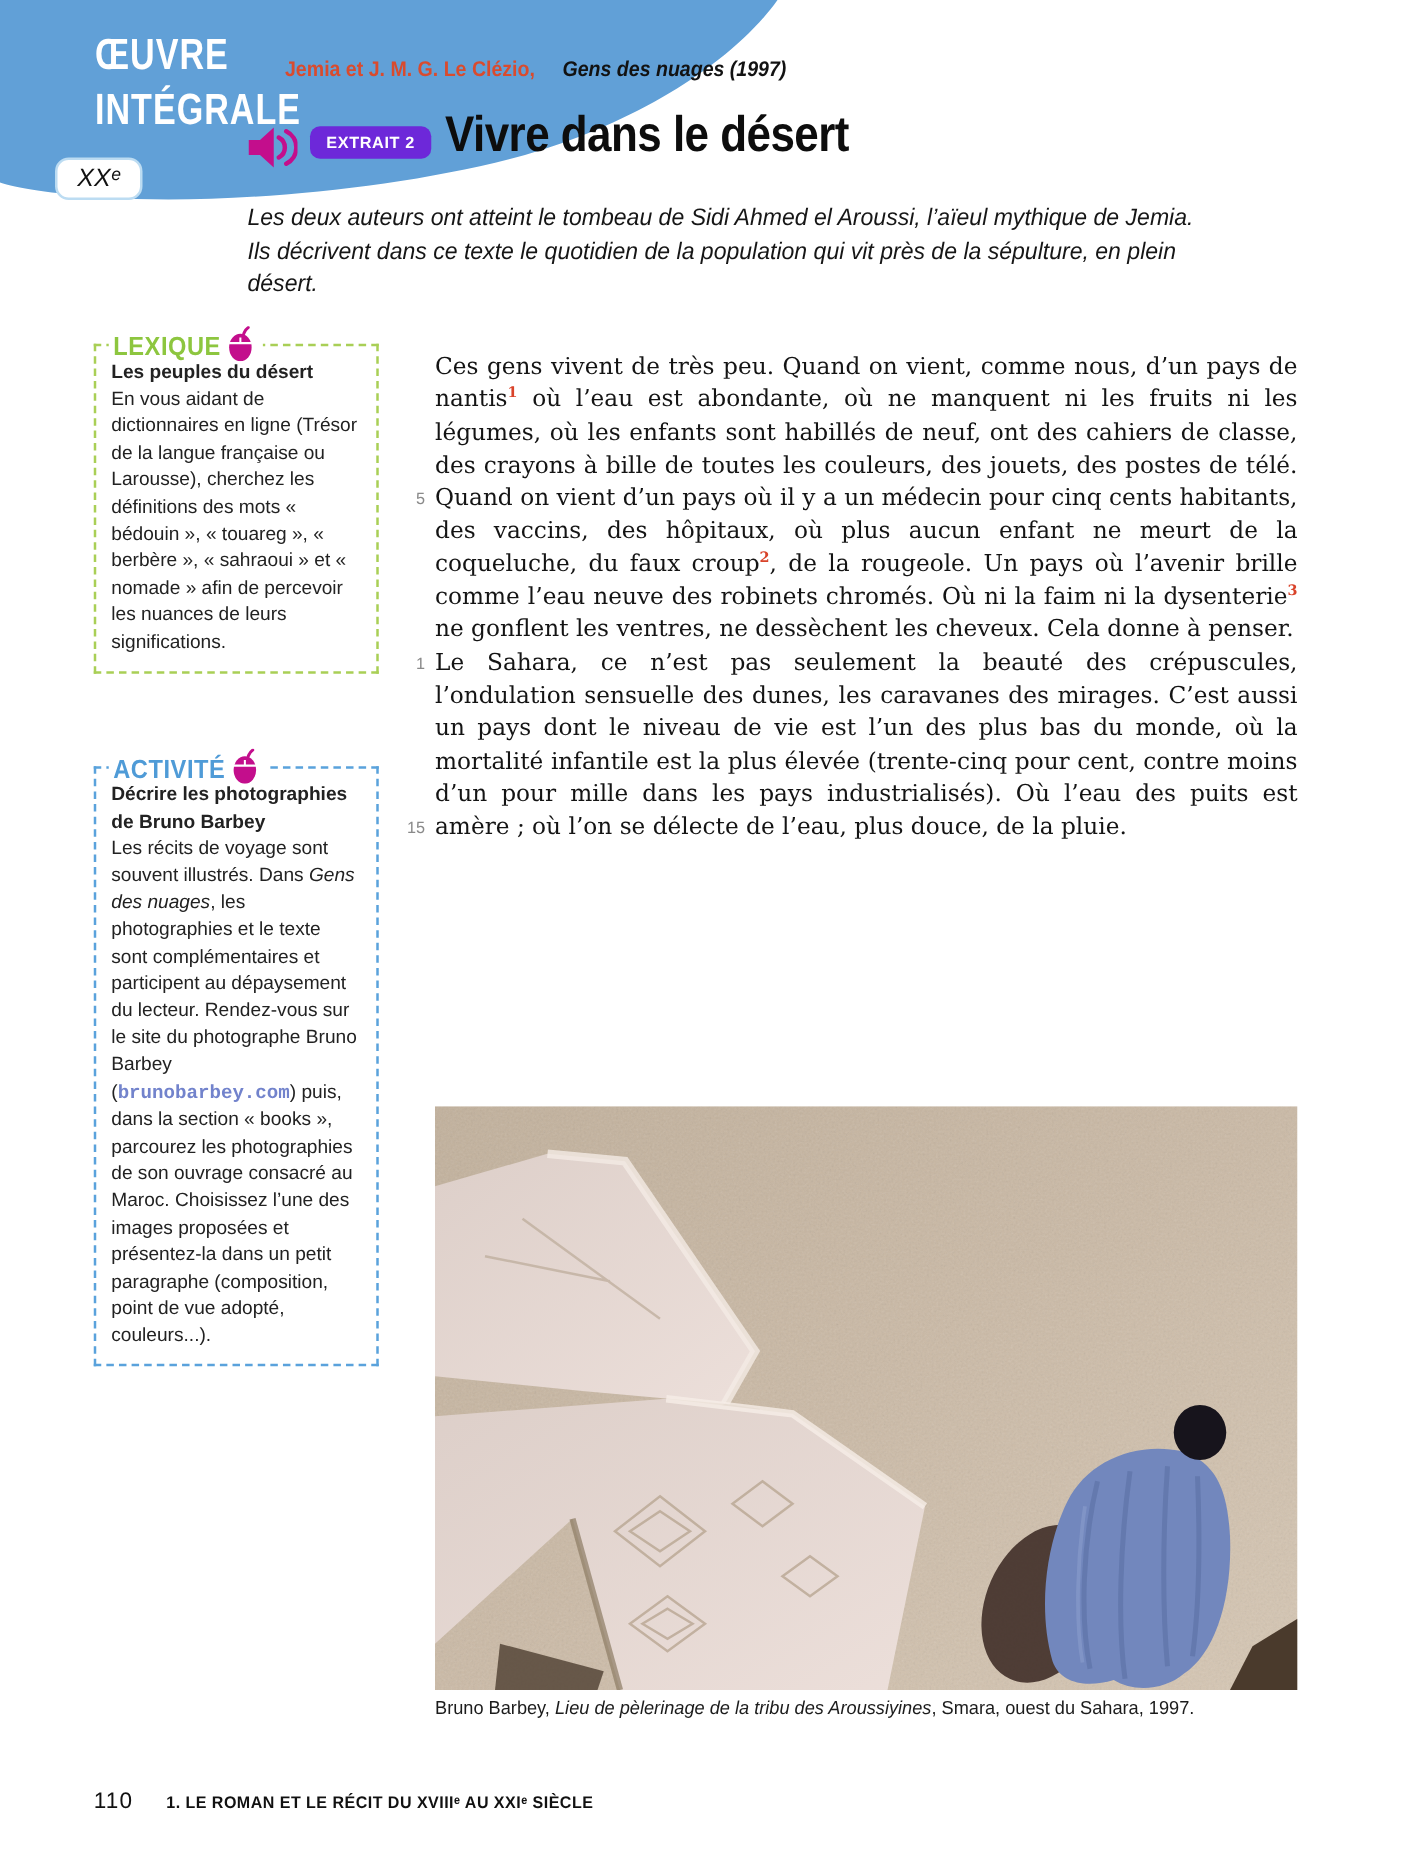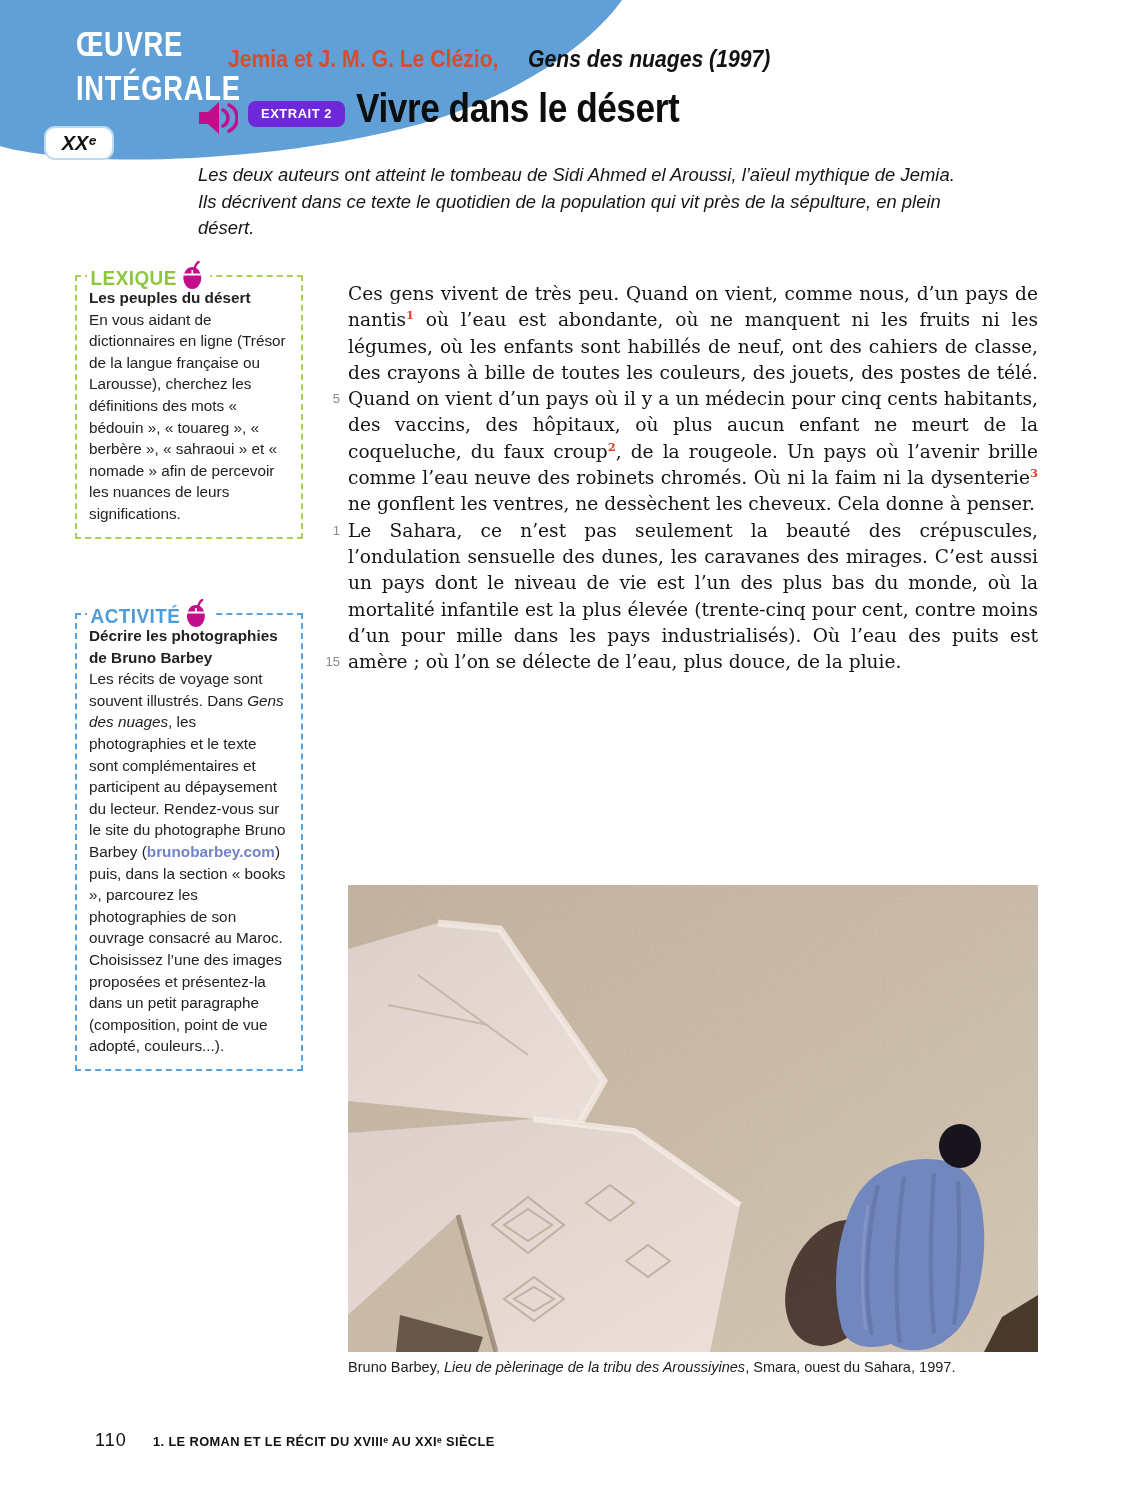--- a/index.html
+++ b/index.html
@@ -7,25 +7,25 @@
        font-family:"Liberation Sans",sans-serif;color:#1a1a1a;overflow:hidden;}
   .abs{position:absolute;}
 
   
   #blob-svg{left:0;top:0;}
   .corner-text{left:76px;top:22px;color:#ffffff;font-weight:700;font-size:35px;
     line-height:44px;letter-spacing:1px;transform:scaleX(.78);transform-origin:left top;
     white-space:pre-line;}
   .century-badge{left:44px;top:126px;width:66px;height:30px;background:#ffffff;
     border:2px solid #bcdcf2;border-radius:11px;display:flex;align-items:center;
-    justify-content:center;font-weight:700;font-size:20px;color:#111;
+    justify-content:center;font-weight:400;font-size:20px;color:#111;
     font-style:italic;}
 
   
-  .author-line{left:228px;top:46px;font-size:23px;white-space:nowrap;}
+  .author-line{left:228px;top:46px;font-size:17px;white-space:nowrap;}
   .author-name{color:#d94b2e;font-weight:700;transform:scaleX(.92);display:inline-block;transform-origin:left;}
   .work-title{color:#121212;font-style:italic;font-weight:600;transform:scaleX(.92);display:inline-block;transform-origin:left;}
   .speaker{left:198px;top:100px;}
   .extract-badge{left:248px;top:101px;background:#6d28d9;color:#fff;font-weight:700;
     font-size:13px;letter-spacing:.5px;padding:5px 13px 6px;border-radius:8px;}
   .page-title{left:356px;top:86px;font-size:40px;font-weight:700;color:#0d0d0d;
     transform:scaleX(.88);transform-origin:left top;letter-spacing:-.5px;}
   .intro{left:198px;top:162px;width:790px;font-size:19px;line-height:26.5px;
     font-style:italic;font-weight:500;color:#161616;transform:scaleX(.97);transform-origin:left top;}
 
@@ -33,40 +33,40 @@
   .side-box{left:75px;width:200px;border:2px dashed;padding:10px 12px 12px;
     font-size:15.3px;line-height:21.6px;color:#222;}
   .side-heading{position:absolute;top:-16px;left:10px;background:#fff;padding:0 7px 0 4px;
     font-weight:700;font-size:21px;letter-spacing:.5px;display:flex;align-items:flex-end;gap:6px;
     transform:scaleX(.9);transform-origin:left bottom;white-space:nowrap;}
   #lexique-box{top:275px;border-color:#a9cf56;}
   #lexique-box .side-heading{color:#8dc63f;}
   #activite-box{top:613px;border-color:#5aa2dc;}
   #activite-box .side-heading{color:#4f9bd7;}
   .side-title{font-weight:700;text-align:center;}
-  .side-link{color:#7283cc;font-weight:600;text-decoration:none;}
+  .side-link{color:#7283cc;font-weight:600;text-decoration:none;font-family:Liberation Mono, monospace;}
   .mouse-icon{flex:0 0 auto;}
 
   
   .maintext{left:348px;top:281px;width:690px;font-family:"DejaVu Serif","Liberation Serif",serif;
     font-size:18.6px;line-height:26.3px;text-align:justify;color:#141414;}
   .maintext p{margin:0;}
   .fn{color:#d9432a;font-weight:700;font-size:11.5px;vertical-align:super;line-height:0;}
   .lnum{position:absolute;left:-32px;width:24px;text-align:right;color:#8a8a8a;
     font-family:"Liberation Sans",sans-serif;font-size:13px;}
 
   
   .photo{left:348px;top:885px;width:690px;height:467px;}
   .caption{left:348px;top:1358px;width:690px;font-size:15px;color:#1c1c1c;
     transform:scaleX(.97);transform-origin:left top;}
   .caption i{font-style:italic;}
 
   
   .footer{left:75px;top:1430px;display:flex;align-items:baseline;gap:26px;}
-  .page-num{font-size:18px;font-weight:500;color:#111;letter-spacing:1px;margin-left:20px;}
+  .page-num{font-size:18px;font-weight:500;color:#111;letter-spacing:1px;}
   .section-title{font-size:13.5px;font-weight:700;color:#111;letter-spacing:.4px;
     transform:scaleX(.95);transform-origin:left bottom;}
 </style>
 </head>
 <body>
 
 <svg id="blob-svg" class="abs" width="640" height="170" viewBox="0 0 640 170">
   <path d="M0,0 L622,0 C585,52 505,100 420,124 C315,153 170,164 85,158 C40,155 12,150 0,146 Z" fill="#61a0d7"></path>
 </svg>
 <div class="abs corner-text">ŒUVRE

